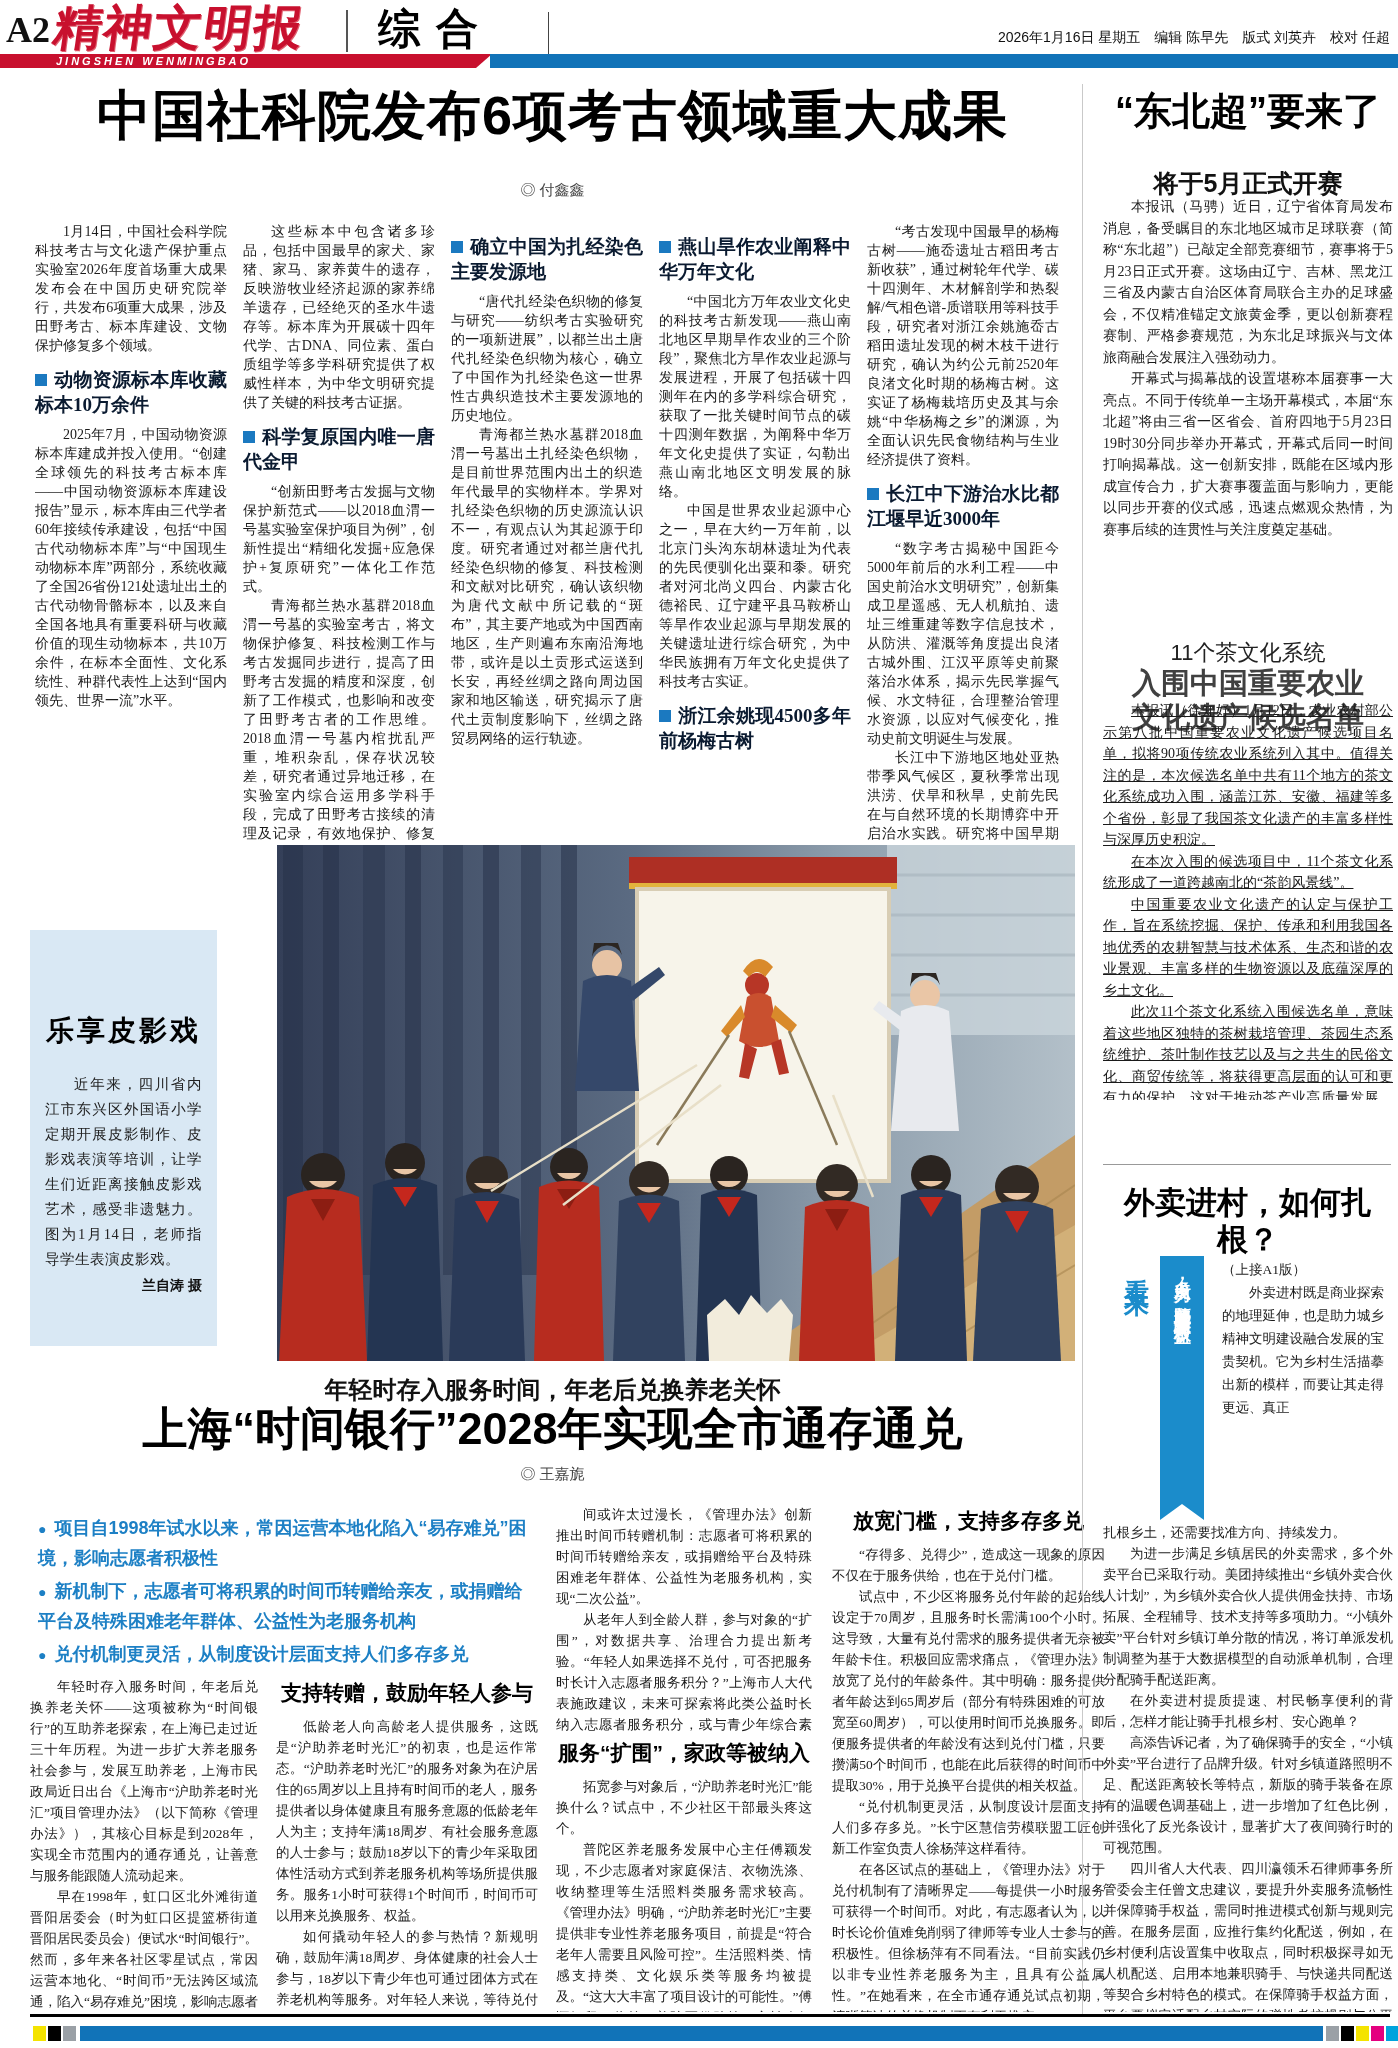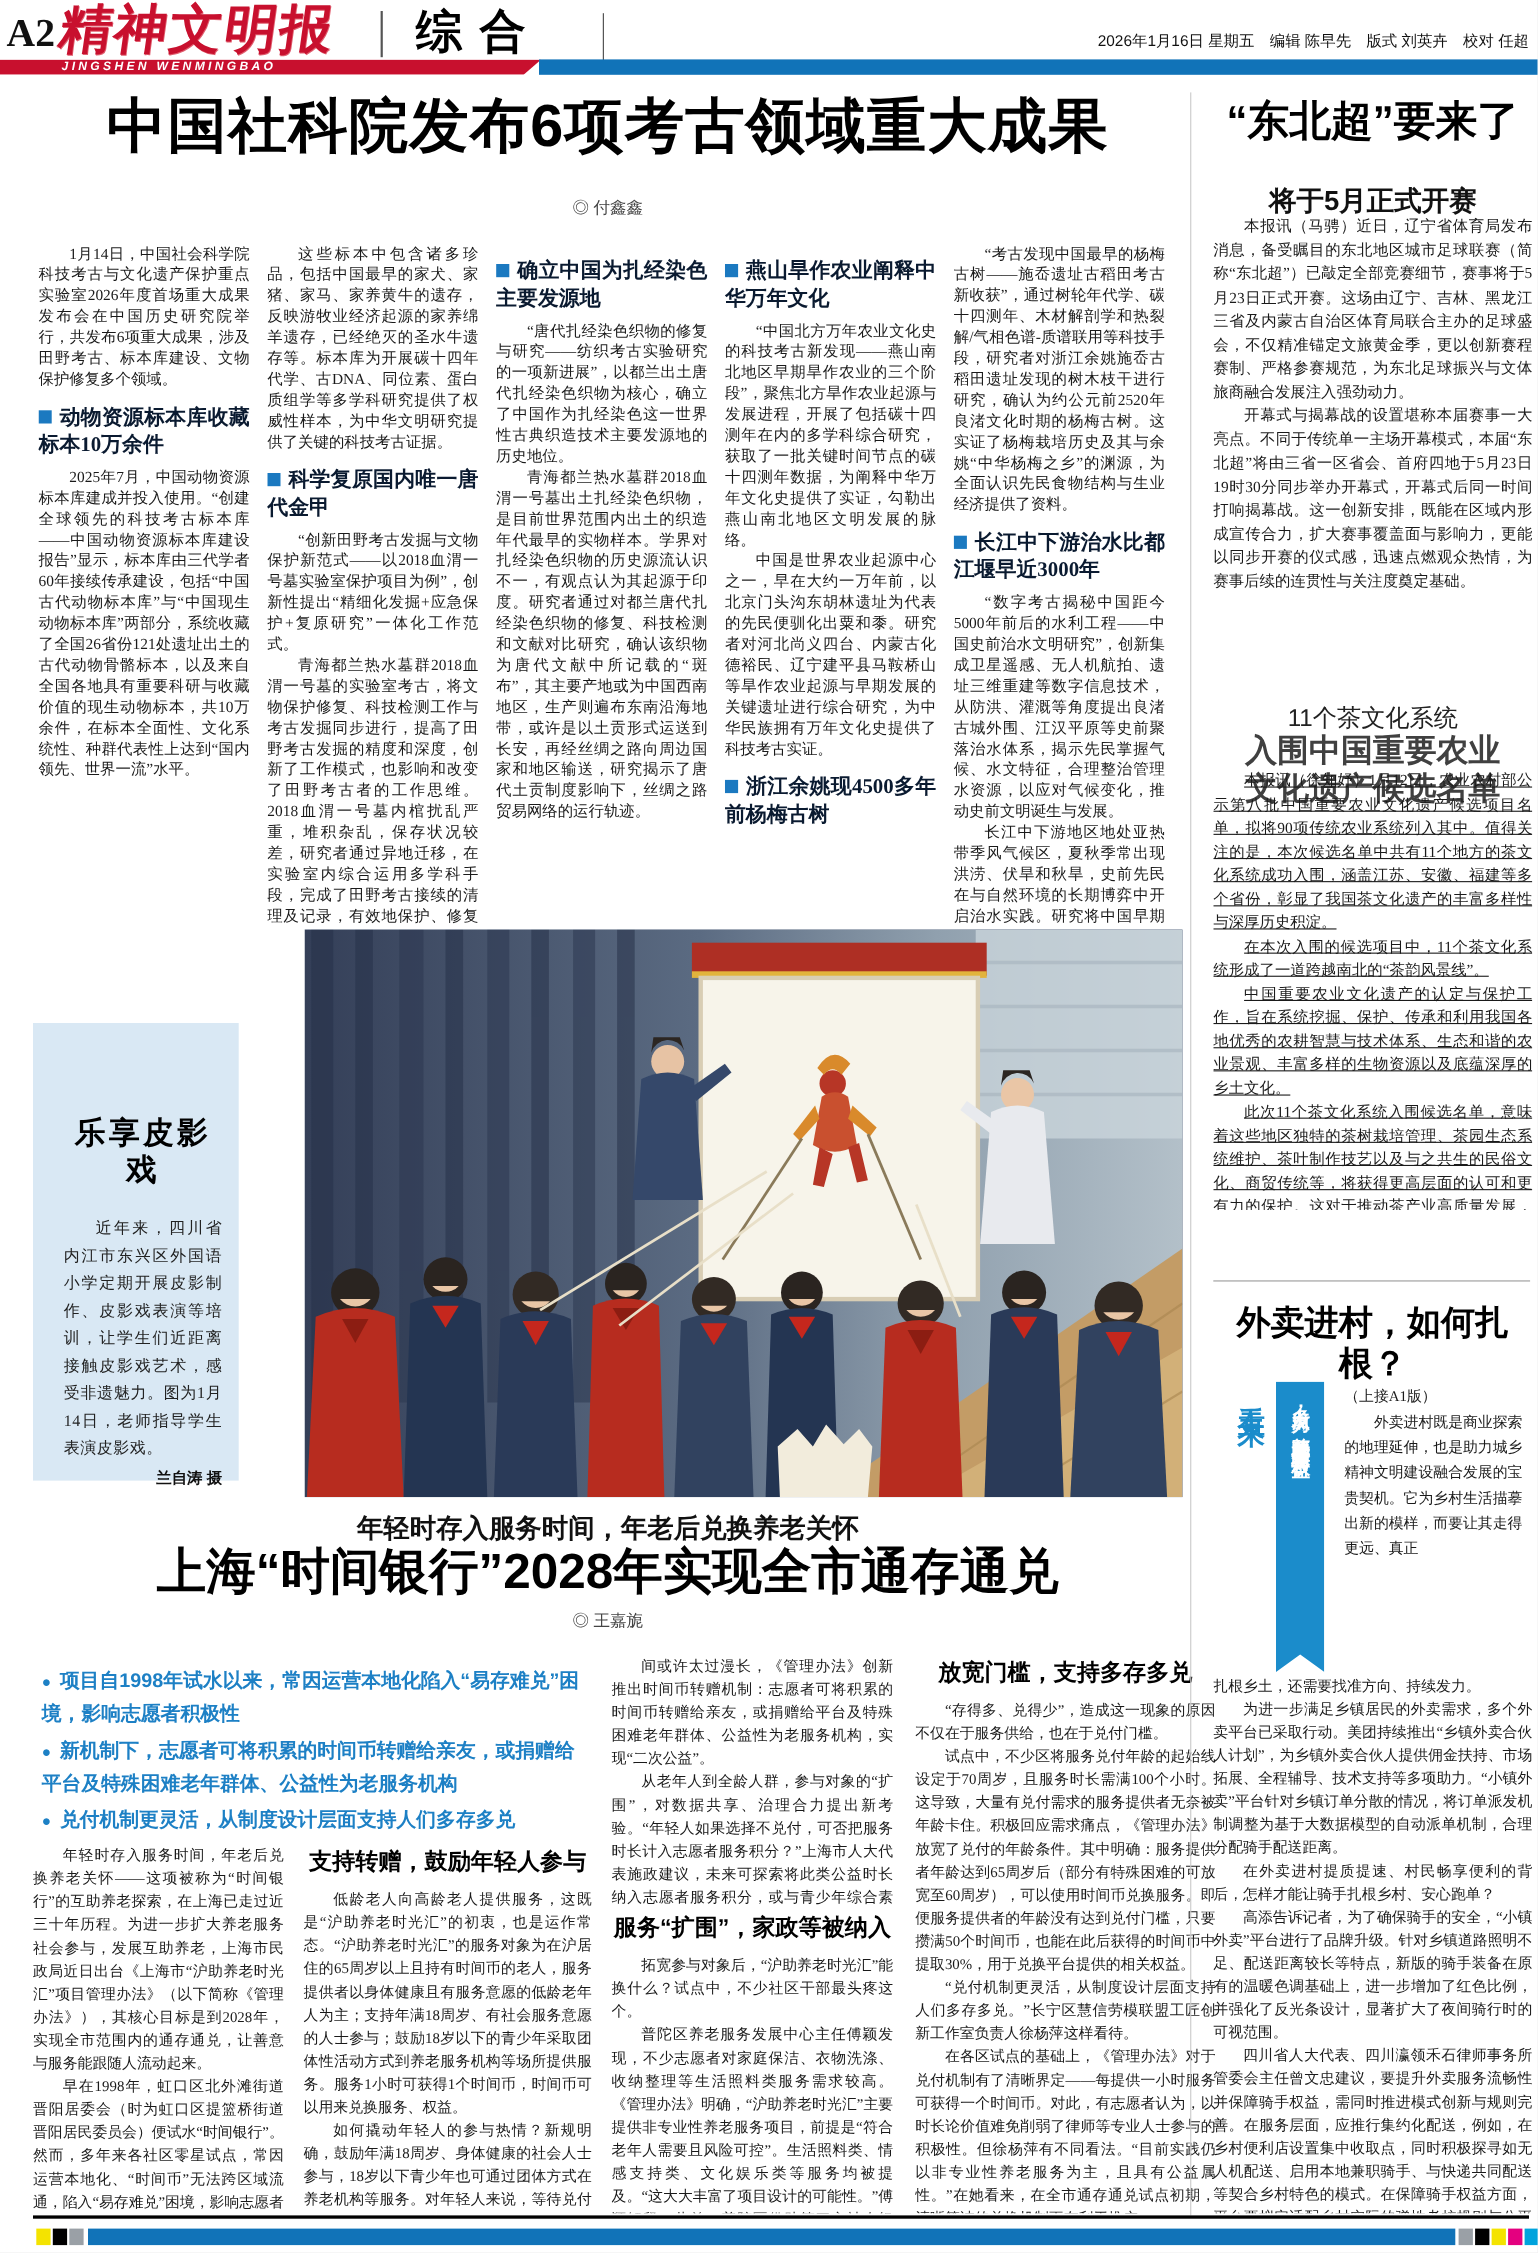--- a/index.html
+++ b/index.html
@@ -25,21 +25,21 @@
   .byline{position:absolute;left:30px;top:182px;width:1045px;text-align:center;
           font:15px/1 "Liberation Sans",sans-serif;color:#444;}
   .mcol{position:absolute;top:222px;width:192px;height:622px;overflow:hidden;text-align:justify;}
   .mcol p{font:14px/19px "Liberation Serif",serif;margin:0;text-indent:2em;}
   .mshead{font:700 19px/25px "Liberation Serif",serif;color:#0a1a30;margin:12px 0 8px;}
   .sq{display:inline-block;width:12px;height:12px;background:#1b79c0;margin-right:7px;}
   
   .photo{position:absolute;left:277px;top:845px;width:798px;height:516px;overflow:hidden;background:#5b6b82;}
   
   .bluebox{position:absolute;left:30px;top:930px;width:187px;height:416px;background:#d9e8f4;
-           box-sizing:border-box;padding:84px 15px 0 28px;}
+           box-sizing:border-box;padding:84px 15px 0 15px;}
   .bb-title{font:700 28px/1.2 "Liberation Serif",serif;text-align:center;letter-spacing:3px;color:#000;}
   .bb-body{margin-top:24px;font:14.5px/25px "Liberation Serif",serif;text-indent:2em;
            letter-spacing:.5px;text-align:justify;color:#222;}
   .bb-credit{margin-top:2px;text-align:right;font:700 14px/22px "Liberation Sans",sans-serif;color:#111;}
   
   .tb-kicker{position:absolute;left:30px;top:1376px;width:1045px;text-align:center;
              font:700 24px/1.2 "Liberation Sans",sans-serif;color:#111;}
   .tb-title{position:absolute;left:30px;top:1402px;width:1045px;text-align:center;
             font:900 45px/1.2 "Liberation Sans",sans-serif;color:#000;}
   .tb-byline{position:absolute;left:30px;top:1466px;width:1045px;text-align:center;

